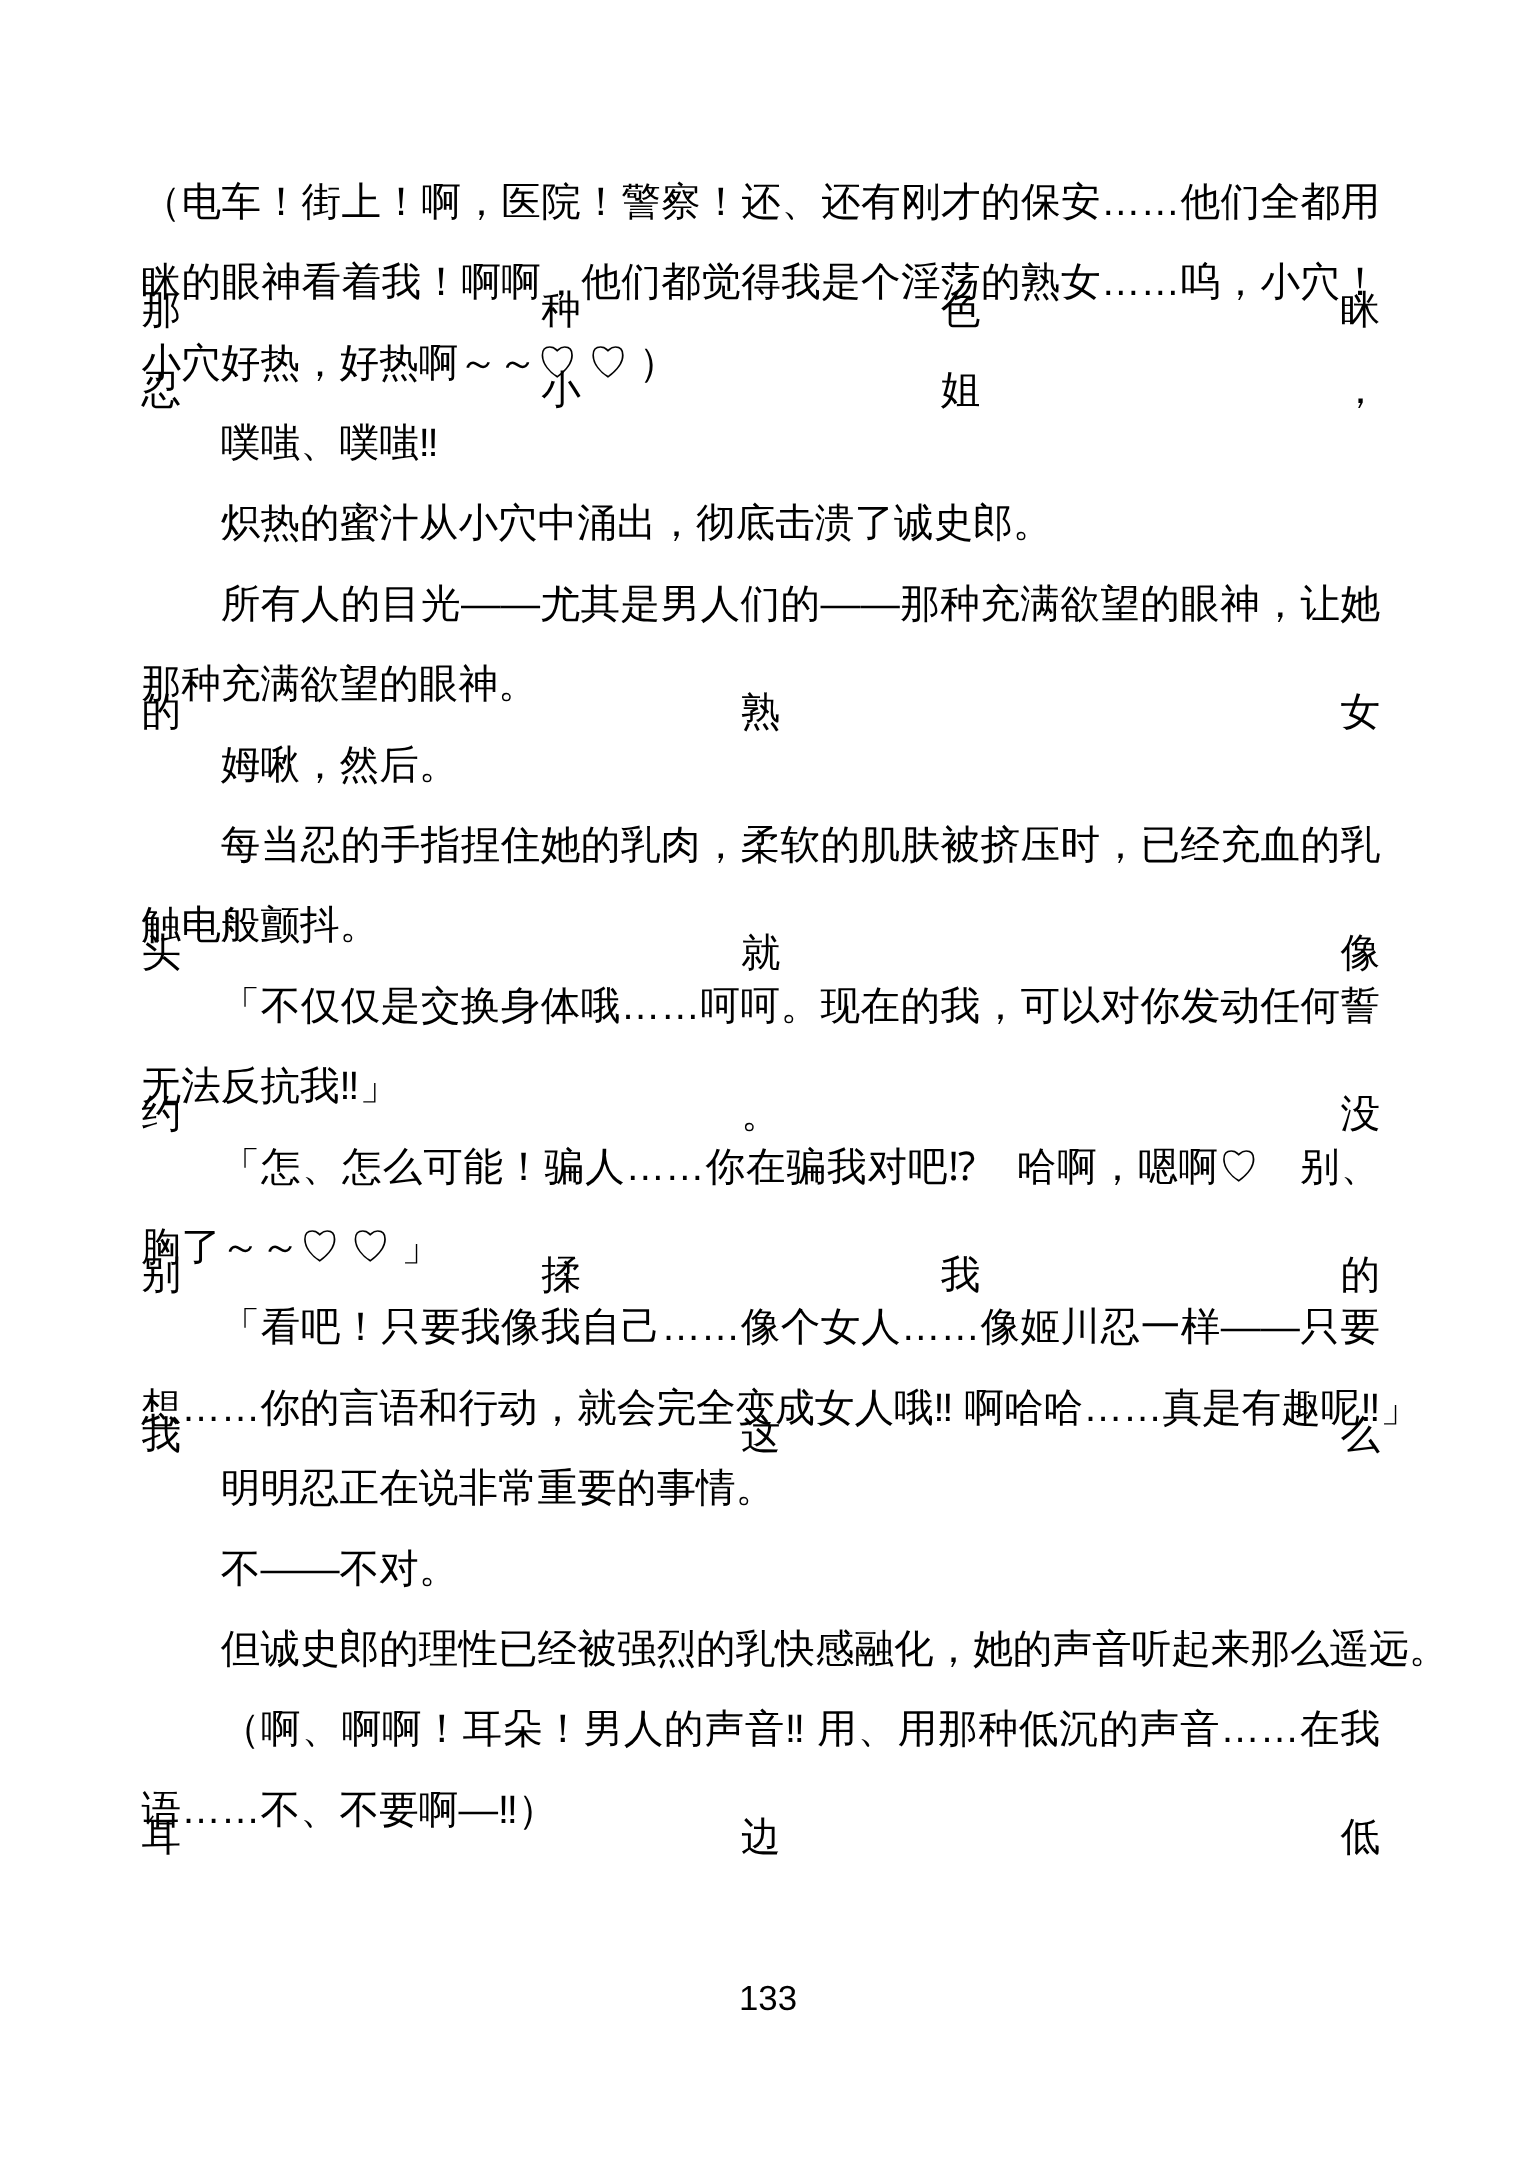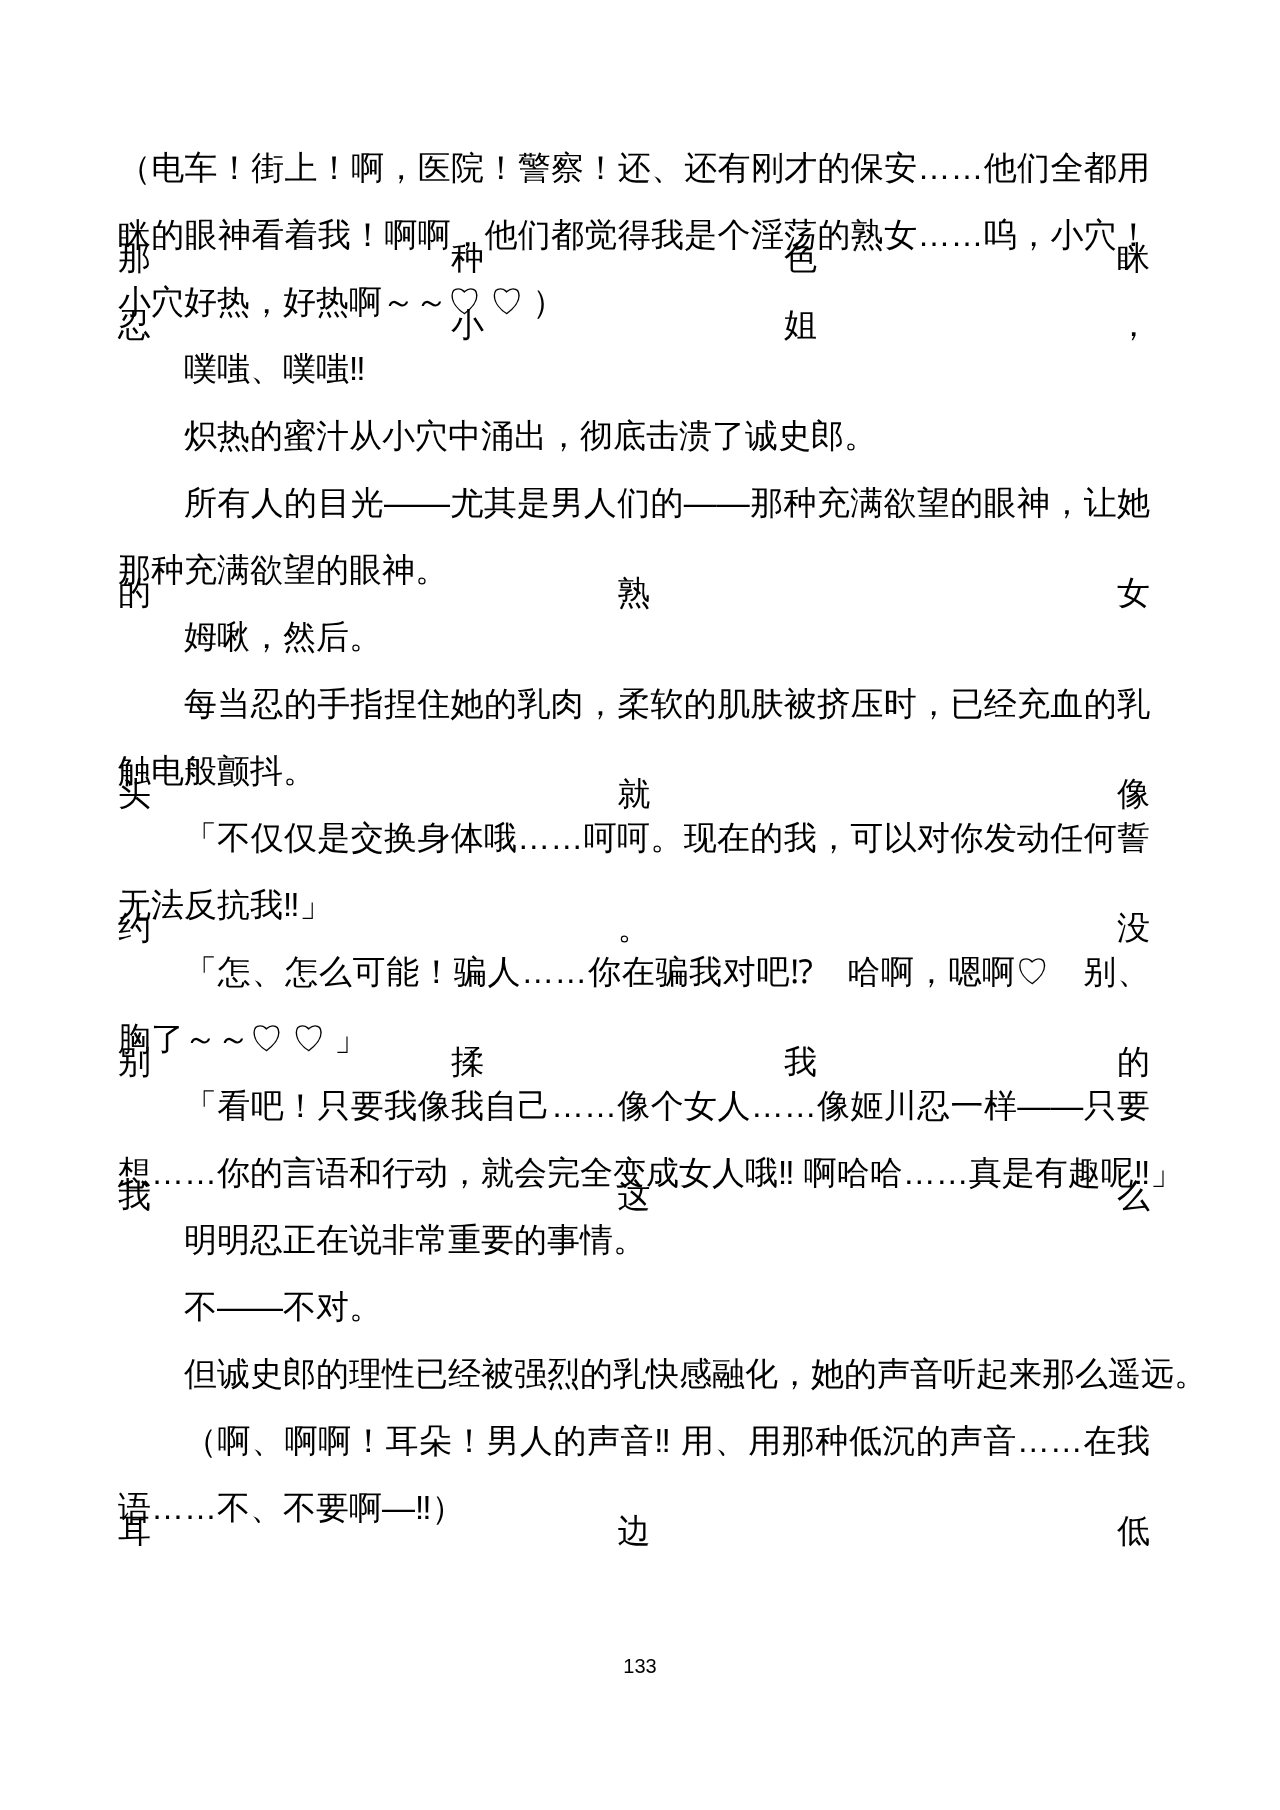--- a/index.html
+++ b/index.html
@@ -36,21 +36,21 @@
     text-align: justify;
     text-align-last: justify;
     text-justify: inter-character;
   }
   .page-number {
     position: absolute;
     top: 1648px;
     left: 0;
     width: 1280px;
     text-align: center;
-    font-size: 20px;
+    font-size: 29px;
     line-height: 36px;
     color: #000000;
   }
 </style>
 </head>
 <body>
 
 <div class="text-block">
     <div class="line justify">（电车！街上！啊，医院！警察！还、还有刚才的保安……他们全都用那种色眯</div>
     <div class="line justify">眯的眼神看着我！啊啊，他们都觉得我是个淫荡的熟女……呜，小穴！忍小姐，</div>

